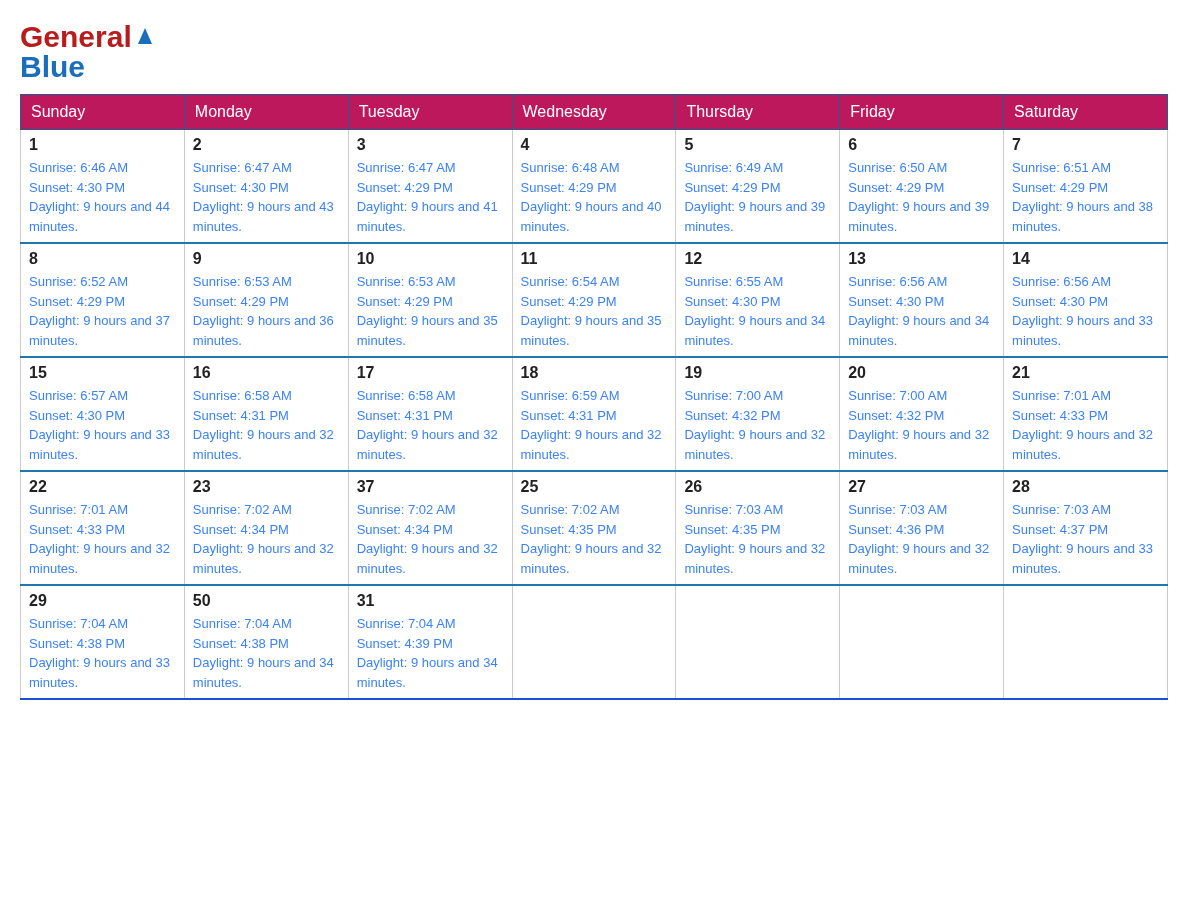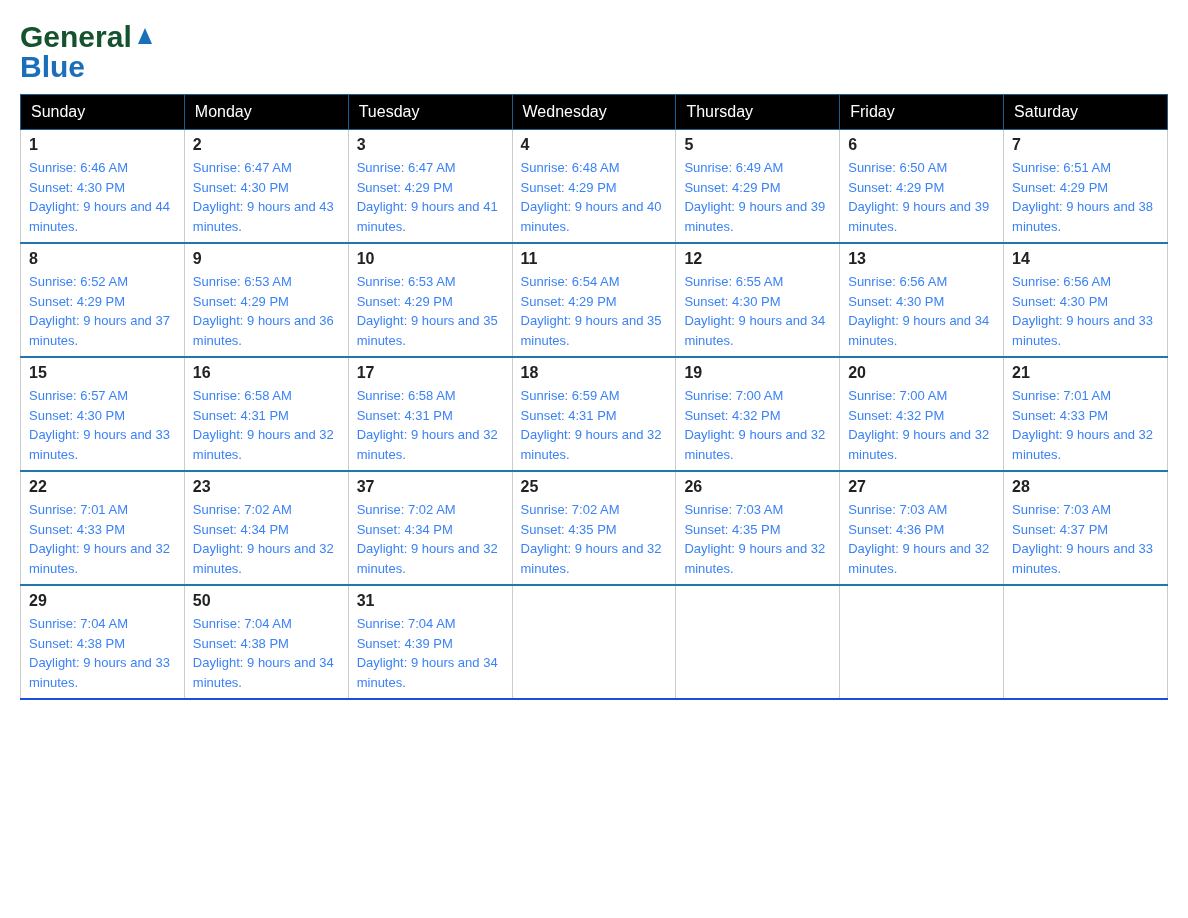--- a/index.html
+++ b/index.html
@@ -34,21 +34,21 @@
       font-size: 22px;
       color: #555;
       margin-top: 4px;
     }
     .calendar-table {
       width: 100%;
       border-collapse: collapse;
       margin-top: 10px;
     }
     .calendar-table th {
-      background-color: #000000;
+      background-color: #be185d;
       color: white;
       padding: 8px 10px;
       text-align: left;
       font-size: 16px;
       font-weight: normal;
       border: 1px solid #1a5f8f;
     }
     .calendar-table td {
       vertical-align: top;
       padding: 6px 8px;
@@ -85,21 +85,21 @@
       border-top: 2px solid #2176ae;
     }
   </style>
 </head>
 <body>
 
 <div class="header">
   <div class="logo-area">
   <div style="display:flex; flex-direction:column; align-items:flex-start;">
     <div style="display:flex; align-items:center;">
-      <span style="color:#14532d; font-size:30px; font-weight:bold;">General</span>
+      <span style="color:#b91c1c; font-size:30px; font-weight:bold;">General</span>
       <svg width="22" height="22" viewBox="0 0 22 22" style="margin-left:2px; margin-top:-4px;">
         <polygon points="4,20 18,20 11,4" fill="#1a6fba"></polygon>
       </svg>
     </div>
     <div style="color:#1a6fba; font-size:30px; font-weight:bold; margin-top:-4px;">Blue</div>
   </div>
 </div>
   <div class="title-area">
     <div class="month-title"></div>
     <div class="location-title"></div>

